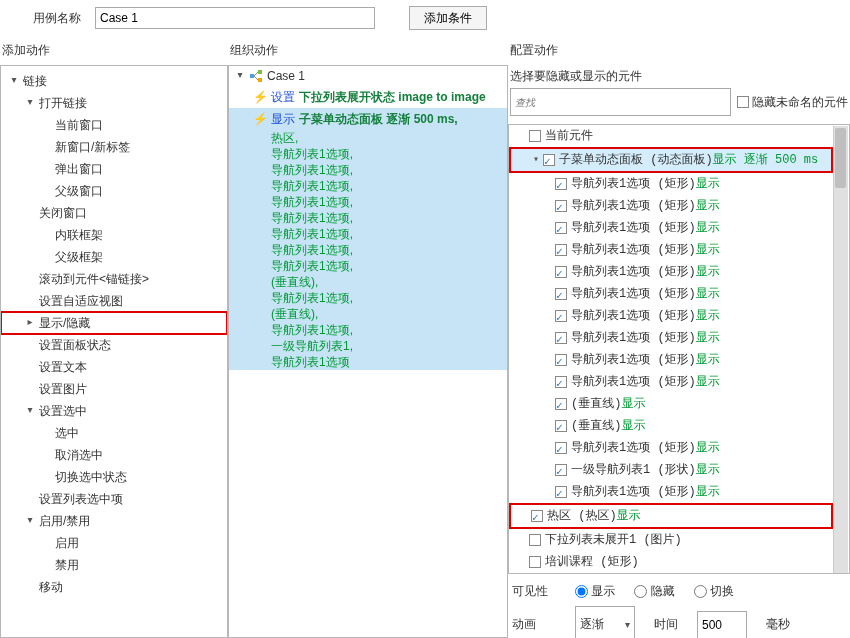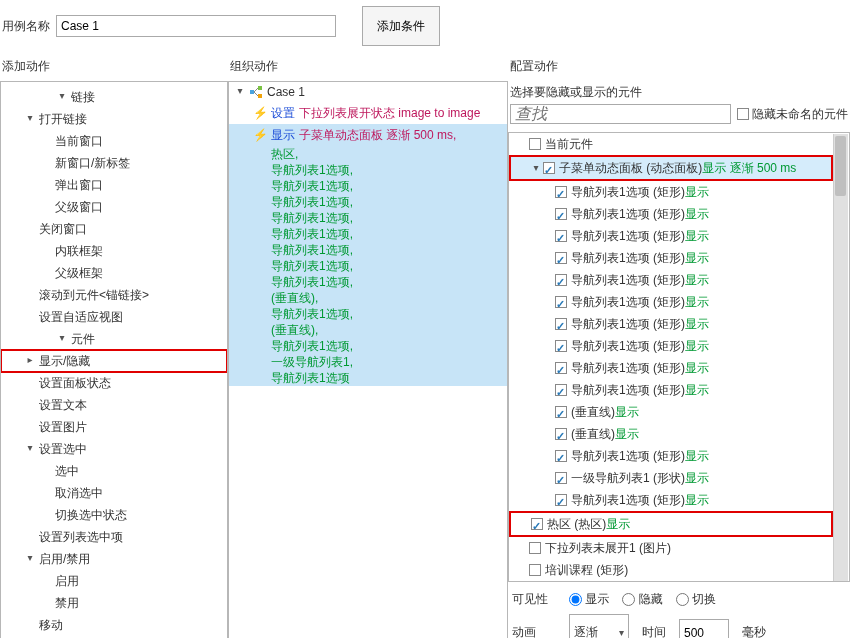--- a/index.html
+++ b/index.html
@@ -1,67 +1,67 @@
 <!DOCTYPE html>
 <html><head>
 <meta charset="utf-8">
 <style>
 * { box-sizing: border-box; margin: 0; padding: 0; }
 body { font-family: "Microsoft YaHei", Arial, sans-serif; font-size: 12px; color: #333; background: #fff; width: 850px; height: 638px; overflow: hidden; }
-.top-row { display: flex; align-items: center; padding: 6px 16px 8px 0; gap: 0; }
+.top-row { display: flex; align-items: center; padding: 6px 16px 8px 0; gap: 8px; margin-left: 31px; }
 .top-label { width: 56px; text-align: left; padding-left: 2px; }
 .case-input { width: 280px; height: 22px; border: 1px solid #aaa; padding: 0 4px; font-size: 12px; }
-.add-cond-btn { height: 40px; padding: 0 14px; border: 1px solid #aaa; background: #f5f5f5; cursor: pointer; font-size: 12px; margin-left: 26px; }
+.add-cond-btn { height: 24px; padding: 0 14px; border: 1px solid #aaa; background: #f5f5f5; cursor: pointer; font-size: 12px; margin-left: 26px; }
 .columns { display: flex; height: 600px; }
 .col { display: flex; flex-direction: column; }
 .col1 { width: 228px; }
 .col2 { width: 280px; }
 .col3 { flex: 1; }
 .col-header { padding: 4px 2px 6px 2px; font-size: 12px; }
 .panel { border: 1px solid #b7b7b7; flex: 1; overflow-y: auto; overflow-x: hidden; background: #fff; position: relative; }
 .tree { padding: 4px 0; }
 .tree-node { display: flex; align-items: center; padding: 2px 0 2px 6px; line-height: 18px; white-space: nowrap; cursor: pointer; }
 .toggle { width: 10px; height: 10px; display: inline-block; margin-right: 4px; text-align: center; line-height: 8px; font-size: 10px; color: #555; }
 .toggle.down::before { content: "▾"; font-size: 10px; }
 .toggle.right::before { content: "▸"; font-size: 10px; }
 .toggle.none::before { content: ""; }
-.indent-0 { padding-left: 8px; margin-left: 48px; }
+.indent-0 { padding-left: 8px; }
 .indent-1 { padding-left: 24px; }
 .indent-2 { padding-left: 40px; }
 .redbox { outline: 2px solid #e00000; outline-offset: -1px; }
 .col2 .panel { font-size: 12px; }
 .case-row { display: flex; align-items: center; padding: 3px 6px; }
 .case-icon { width: 14px; height: 14px; margin-right: 4px; }
 .case-icon svg { width: 14px; height: 14px; }
 .action-row { display: flex; align-items: flex-start; padding: 3px 6px 3px 24px; }
 .bolt { width: 14px; margin-right: 4px; color: #7a7a7a; font-size: 12px; line-height: 16px; }
 .action-text { line-height: 16px; }
 .action-text .k { color: #1d4ed8; margin-right: 4px; }
-.action-text .g { color: #be185d; }
+.action-text .g { color: #15803d; font-weight: bold; }
 .action-sel { background: #c7e4f7; }
 .action-detail { padding-left: 42px; line-height: 16px; color: #009933; }
 .col3-top { padding: 3px 2px 4px 2px; }
 .search-row { display: flex; align-items: center; gap: 6px; padding: 0 0 4px 0; }
-.search-input { flex: 1; height: 20px; border: 1px solid #aaa; padding: 0 4px; font-size: 16px; color: #888; font-style: italic; }
+.search-input { flex: 1; height: 28px; border: 1px solid #aaa; padding: 0 4px; font-size: 10px; color: #888; font-style: italic; }
 .hide-unnamed { display: flex; align-items: center; gap: 3px; font-size: 12px; white-space: nowrap; }
-.col3 .panel { border-top: 1px solid #b7b7b7; }
+.col3 .panel { border-top: 1px solid #b7b7b7; font-family: Liberation Mono, monospace; }
 .elem-list { }
 .elem-row { display: flex; align-items: center; padding: 2px 4px; line-height: 18px; white-space: nowrap; }
 .elem-row .chk { margin-right: 4px; }
 .elem-row .t { display: inline-block; width: 10px; margin-right: 2px; font-size: 10px; color: #555; text-align: center; }
 .elem-row.lvl0 { padding-left: 20px; }
 .elem-row.lvl1 { padding-left: 20px; background: #d5ecfb; }
 .elem-row.lvl2 { padding-left: 46px; }
 .elem-row.sellvl { background: #d5ecfb; }
 .g { color: #009933; }
 .rboxed { border: 2px solid #e00000; }
 .scroll-thumb { position: absolute; right: 1px; top: 1px; width: 15px; background: #e0e0e0; border-left: 1px solid #ccc; height: 100%; }
 .scroll-handle { position: absolute; right: 2px; top: 2px; width: 11px; height: 60px; background: #bfbfbf; border-radius: 2px; }
 .bottom-opts { padding: 6px 4px; border-top: 0; }
-.opt-row { display: flex; align-items: center; gap: 13px; padding: 3px 0; }
+.opt-row { display: flex; align-items: center; gap: 19px; padding: 3px 0; }
 .opt-label { width: 44px; }
 .sel { height: 37px; border: 1px solid #aaa; font-size: 12px; padding: 0 18px 0 4px; background: #fff; position: relative; display: inline-flex; align-items: center; min-width: 60px; }
 .sel::after { content: "▾"; position: absolute; right: 4px; font-size: 10px; color: #555; }
 .num-input { width: 50px; height: 28px; border: 1px solid #aaa; padding: 0 4px; font-size: 12px; }
 input[type=radio], input[type=checkbox] { margin: 0; vertical-align: middle; }
 .chk-sq { width: 12px; height: 12px; border: 1px solid #888; display: inline-block; background: #fff; position: relative; }
 .chk-sq.checked::after { content: "✓"; position: absolute; top: -2px; left: 0px; font-size: 11px; color: #2a7ab8; font-weight: bold; }
 </style>
 </head>
 <body>
@@ -114,24 +114,20 @@
             <span class="toggle none"></span>
             <span>父级框架</span>
           </div>
           <div class="tree-node indent-1">
             <span class="toggle none"></span>
             <span>滚动到元件&lt;锚链接&gt;</span>
           </div>
           <div class="tree-node indent-1">
             <span class="toggle none"></span>
             <span>设置自适应视图</span>
-          </div>
-          <div class="tree-node indent-0">
-            <span class="toggle down"></span>
-            <span>元件</span>
           </div>
           <div class="tree-node indent-1 redbox">
             <span class="toggle right"></span>
             <span>显示/隐藏</span>
           </div>
           <div class="tree-node indent-1">
             <span class="toggle none"></span>
             <span>设置面板状态</span>
           </div>
           <div class="tree-node indent-1">

